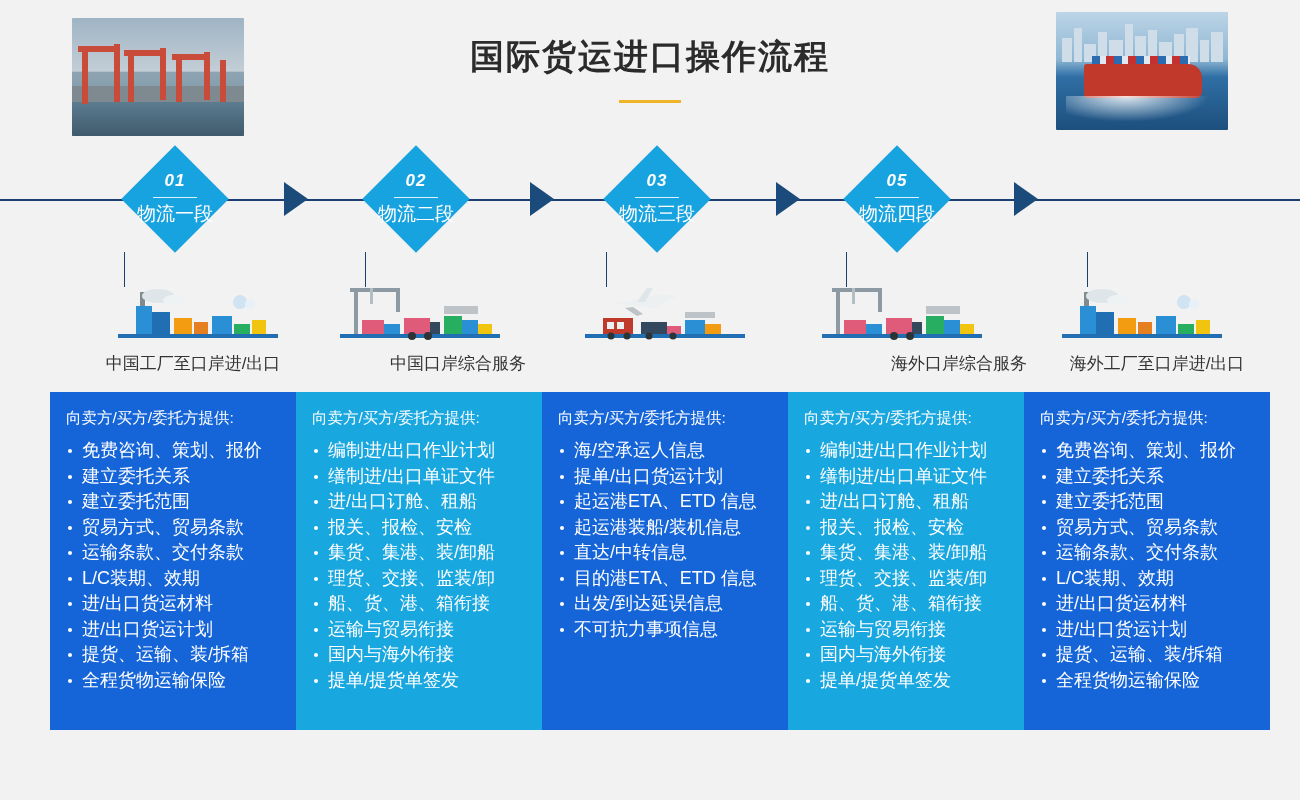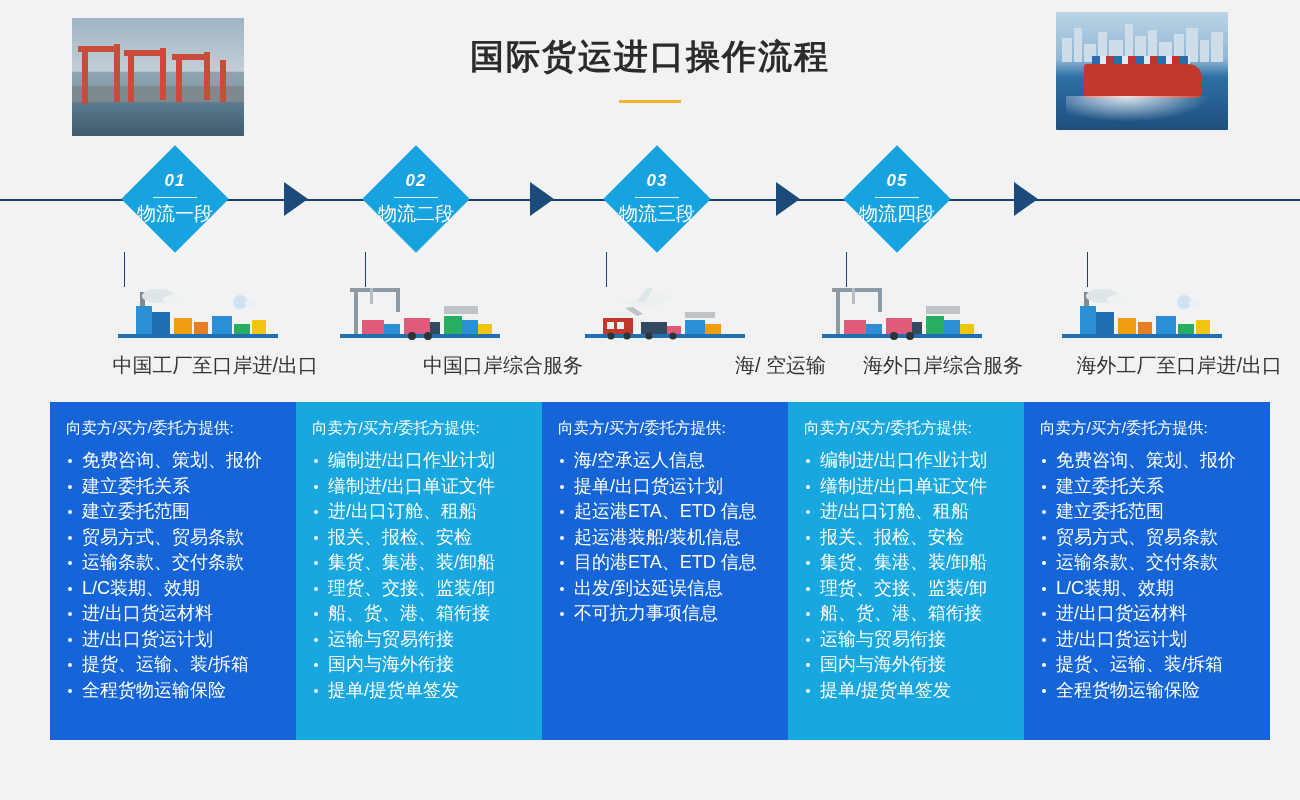--- a/index.html
+++ b/index.html
@@ -161,29 +161,29 @@
     position: absolute;
     top: 282px;
     width: 160px;
     height: 60px;
   }
   .illus svg { display: block; }
 
   .stage-caption {
     position: absolute;
     top: 352px;
-    font-size: 20px;
+    font-size: 17px;
     color: #333;
-    text-align: right;
+    text-align: center;
   }
 
   
   .card {
     position: absolute;
-    top: 402px;
+    top: 392px;
     width: 246px;
     height: 338px;
     color: #fff;
     padding: 16px 14px 22px 16px;
     box-sizing: border-box;
   }
   .card-title {
     font-size: 15.5px;
     margin-bottom: 9px;
     white-space: nowrap;
@@ -373,28 +373,28 @@
       <circle cx="42" cy="54" r="3.5" fill="#2d3436"></circle>
       <rect x="56" y="40" width="26" height="12" fill="#34495e"></rect>
       <rect x="82" y="44" width="14" height="8" fill="#e05a7a"></rect>
       <circle cx="64" cy="54" r="3.5" fill="#2d3436"></circle>
       <circle cx="88" cy="54" r="3.5" fill="#2d3436"></circle>
       <rect x="100" y="38" width="20" height="14" fill="#2b8fd6"></rect>
       <rect x="120" y="42" width="16" height="10" fill="#f39c12"></rect>
       <rect x="100" y="30" width="30" height="6" fill="#bdc3c7"></rect>
     </svg>
   </div>
-  <div class="stage-caption" style="left:576px;width:250px;">海/ 空运输</div>
   <div class="card" style="left:542px;background:#1565d8;">
     <div class="card-title">向卖方/买方/委托方提供:</div>
     <ul>
       <li>海/空承运人信息</li>
       <li>提单/出口货运计划</li>
       <li>起运港ETA、ETD 信息</li>
       <li>起运港装船/装机信息</li>
+      <li>直达/中转信息</li>
       <li>目的港ETA、ETD 信息</li>
       <li>出发/到达延误信息</li>
       <li>不可抗力事项信息</li>
     </ul>
   </div>
 
   <div class="diamond-wrap" style="left:843px;">
     <div class="diamond"></div>
     <div class="diamond-text">
       <div class="diamond-num">05</div>
@@ -415,21 +415,21 @@
       <rect x="64" y="36" width="26" height="16" fill="#e05a7a"></rect>
       <rect x="90" y="40" width="10" height="12" fill="#34495e"></rect>
       <circle cx="72" cy="54" r="4" fill="#2d3436"></circle>
       <circle cx="88" cy="54" r="4" fill="#2d3436"></circle>
       <rect x="104" y="34" width="18" height="18" fill="#27ae60"></rect>
       <rect x="122" y="38" width="16" height="14" fill="#2b8fd6"></rect>
       <rect x="138" y="42" width="14" height="10" fill="#f1c40f"></rect>
       <rect x="104" y="24" width="34" height="8" fill="#bdc3c7"></rect>
     </svg>
   </div>
-  <div class="stage-caption" style="left:773px;width:250px;">海外口岸综合服务</div>
+  <div class="stage-caption" style="left:834px;width:250px;">海外口岸综合服务</div>
   <div class="card" style="left:788px;background:#19a7e0;">
     <div class="card-title">向卖方/买方/委托方提供:</div>
     <ul>
       <li>编制进/出口作业计划</li>
       <li>缮制进/出口单证文件</li>
       <li>进/出口订舱、租船</li>
       <li>报关、报检、安检</li>
       <li>集货、集港、装/卸船</li>
       <li>理货、交接、监装/卸</li>
       <li>船、货、港、箱衔接</li>

